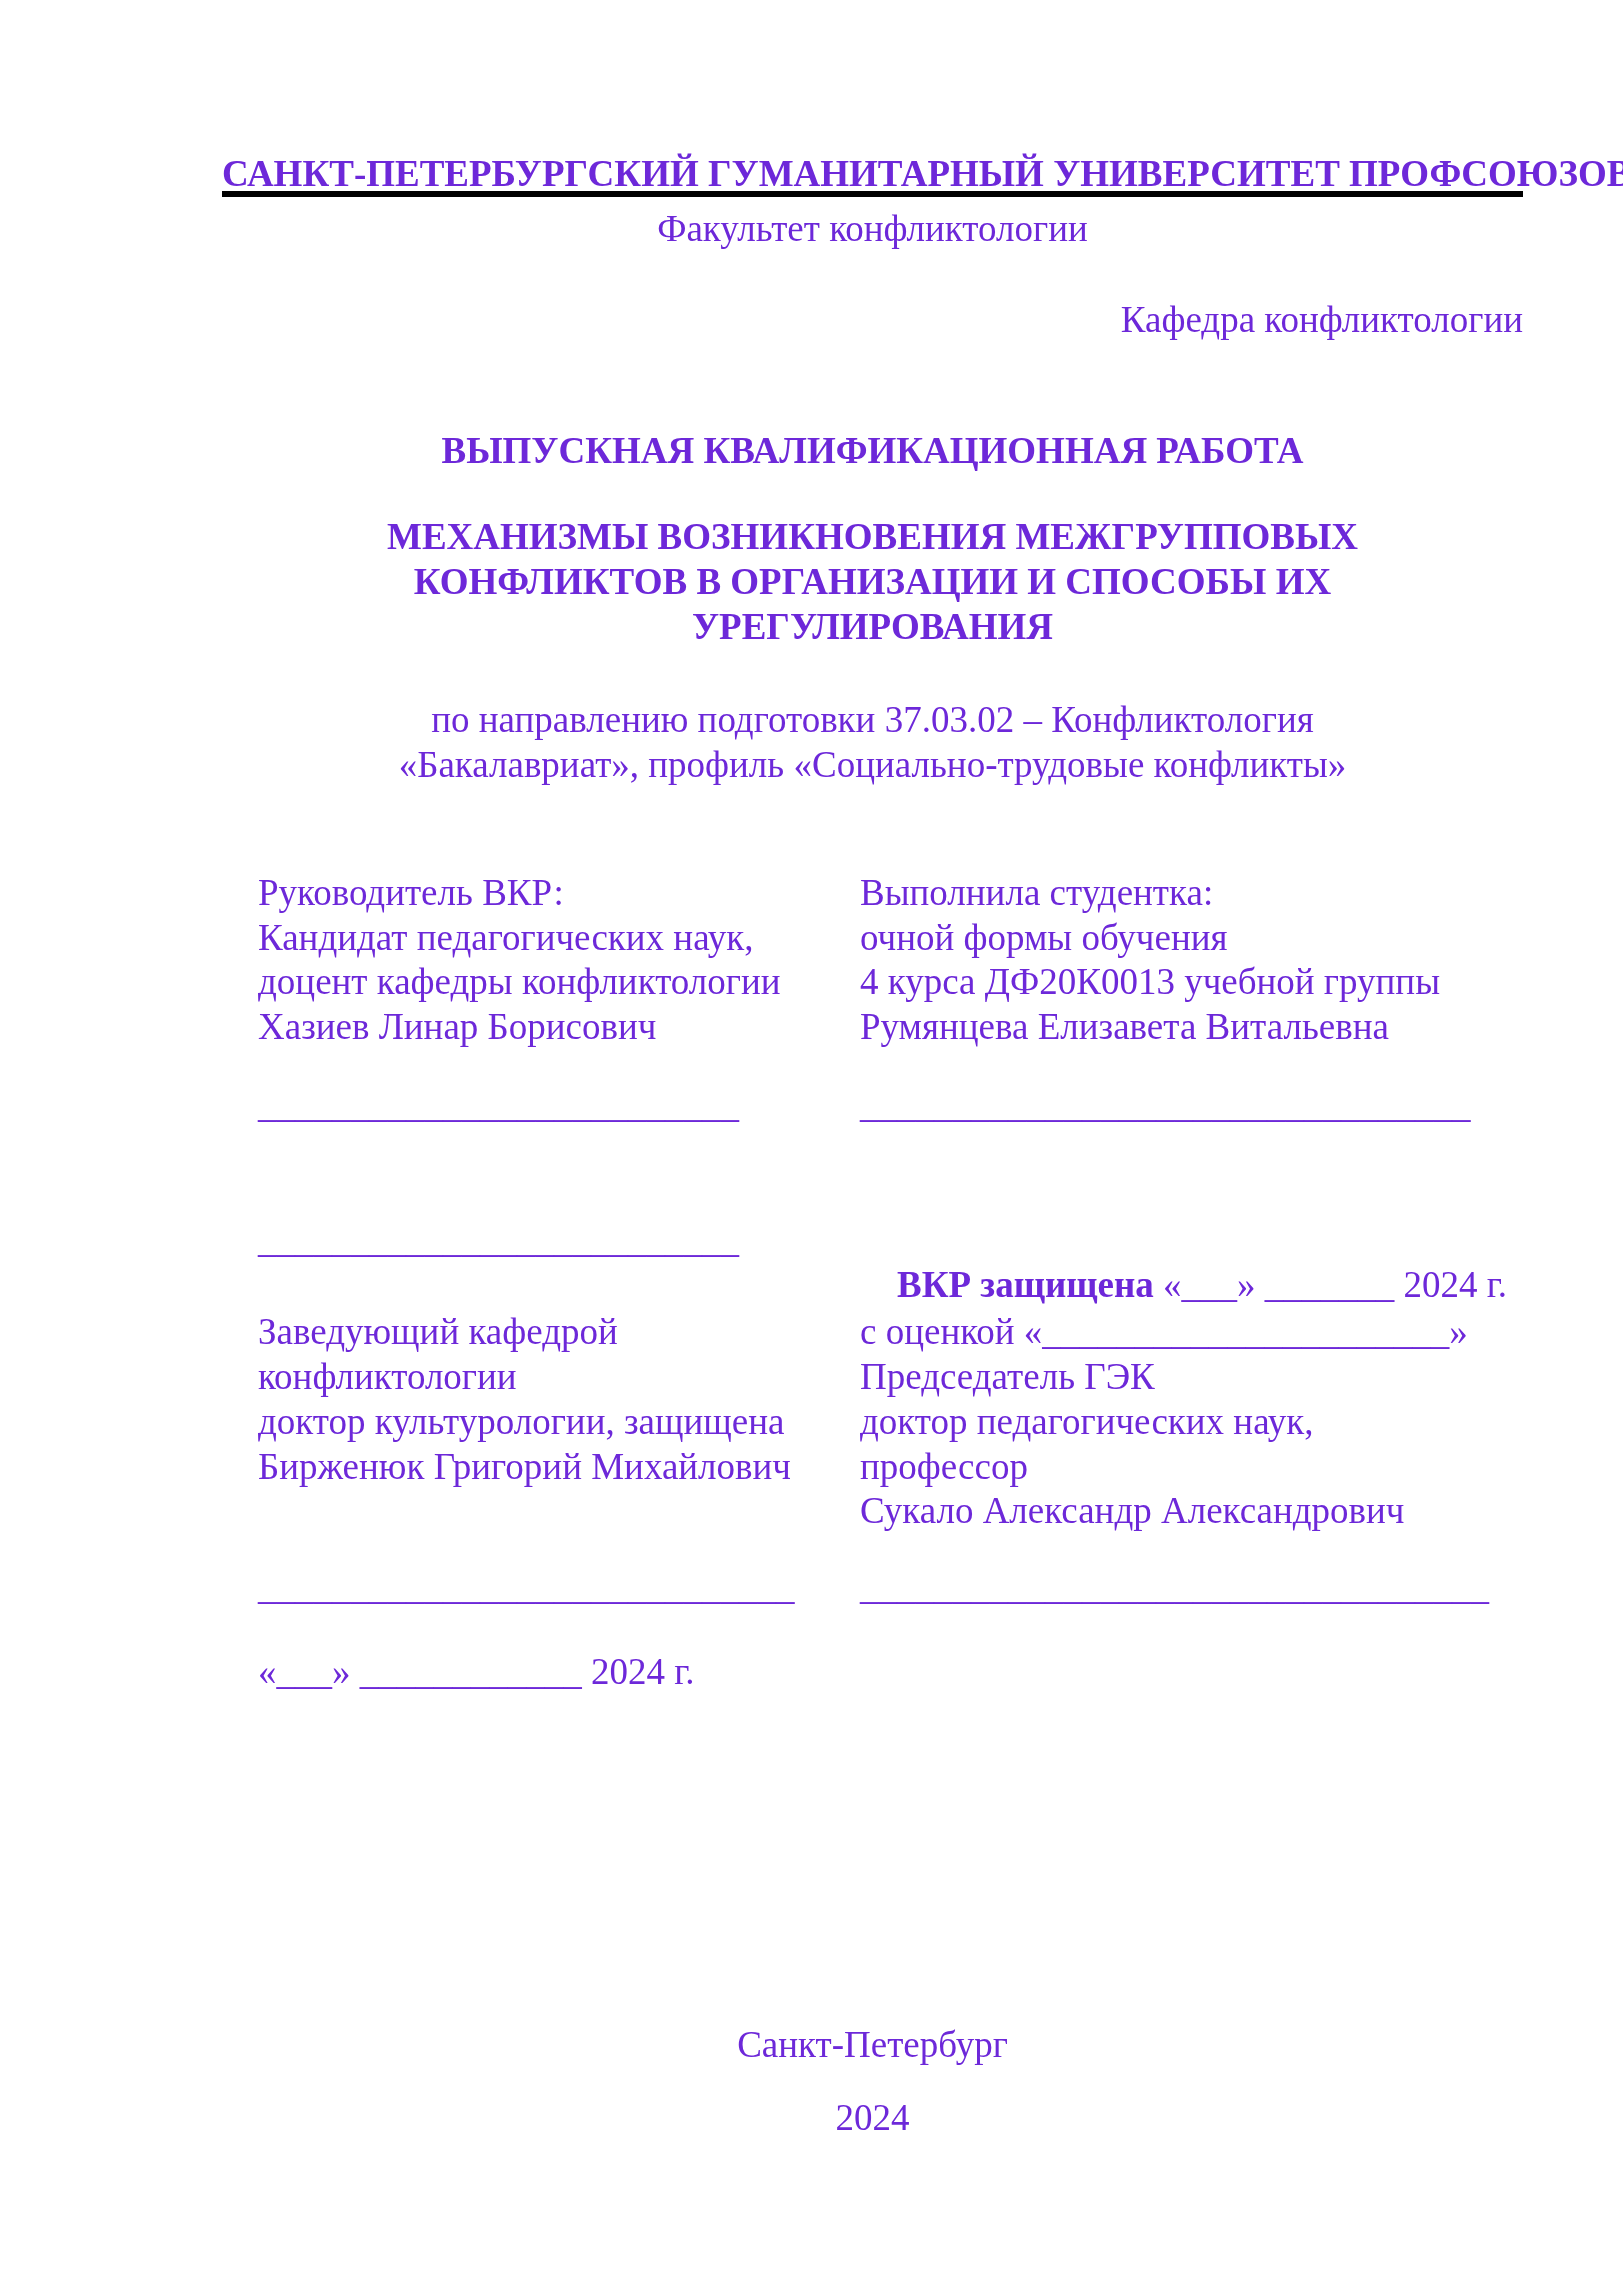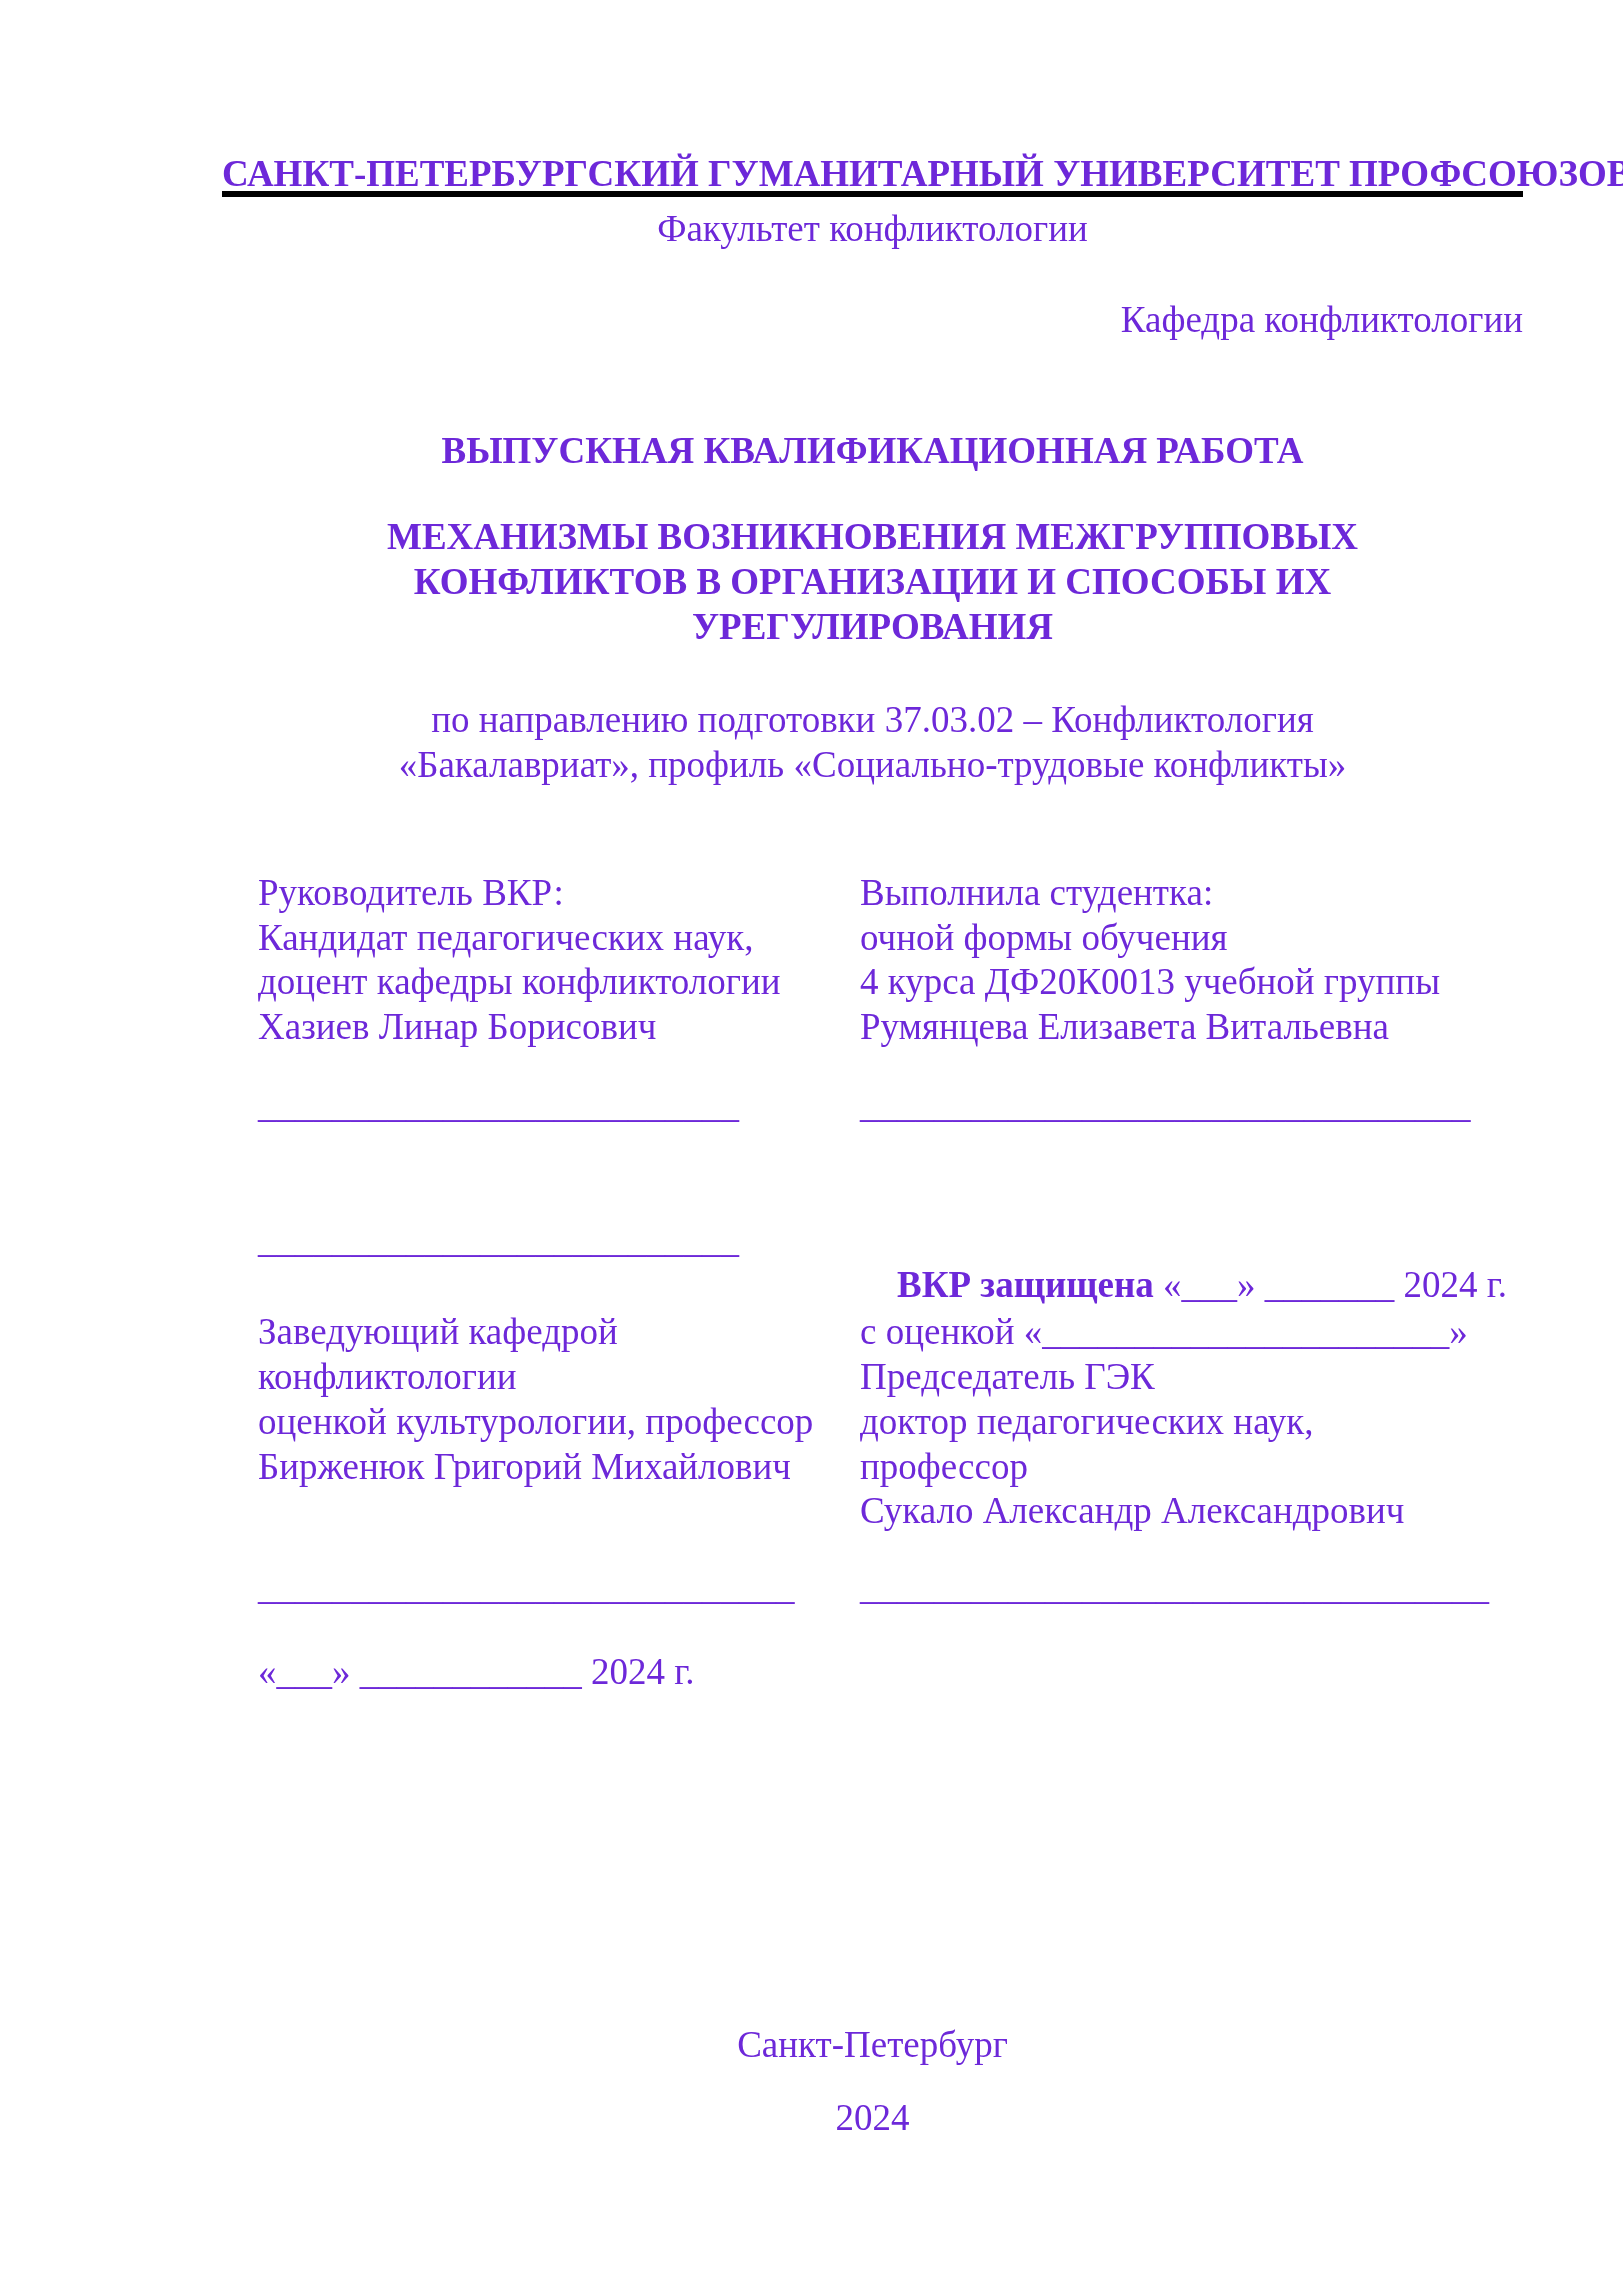--- a/index.html
+++ b/index.html
@@ -63,21 +63,21 @@
   <div class="t rcol" style="top:1004px">Румянцева Елизавета Витальевна</div>
   <div class="t rcol" style="top:1082px">_________________________________</div>
 
   <div class="t lcol" style="top:1217px">__________________________</div>
   <div class="t rcol" style="top:1217px">
     <span class="b">ВКР защищена</span><span> «___» _______ 2024 г.</span>
   </div>
 
   <div class="t lcol" style="top:1309px">Заведующий кафедрой</div>
   <div class="t lcol" style="top:1354px">конфликтологии</div>
-  <div class="t lcol" style="top:1399px">оценкой культурологии, профессор</div>
+  <div class="t lcol" style="top:1399px">доктор культурологии, защищена</div>
   <div class="t lcol" style="top:1444px">Бирженюк Григорий Михайлович</div>
 
   <div class="t rcol" style="top:1309px">с оценкой «______________________»</div>
   <div class="t rcol" style="top:1354px">Председатель ГЭК</div>
   <div class="t rcol" style="top:1399px">доктор педагогических наук,</div>
   <div class="t rcol" style="top:1444px">профессор</div>
   <div class="t rcol" style="top:1488px">Сукало Александр Александрович</div>
 
   <div class="t lcol" style="top:1564px">_____________________________</div>
   <div class="t rcol" style="top:1564px">__________________________________</div>

